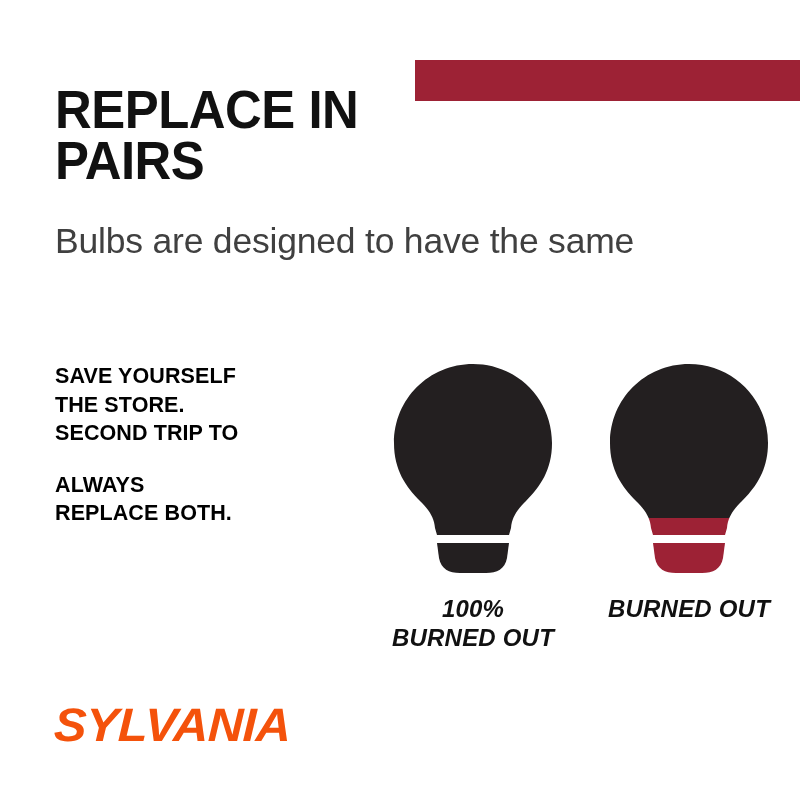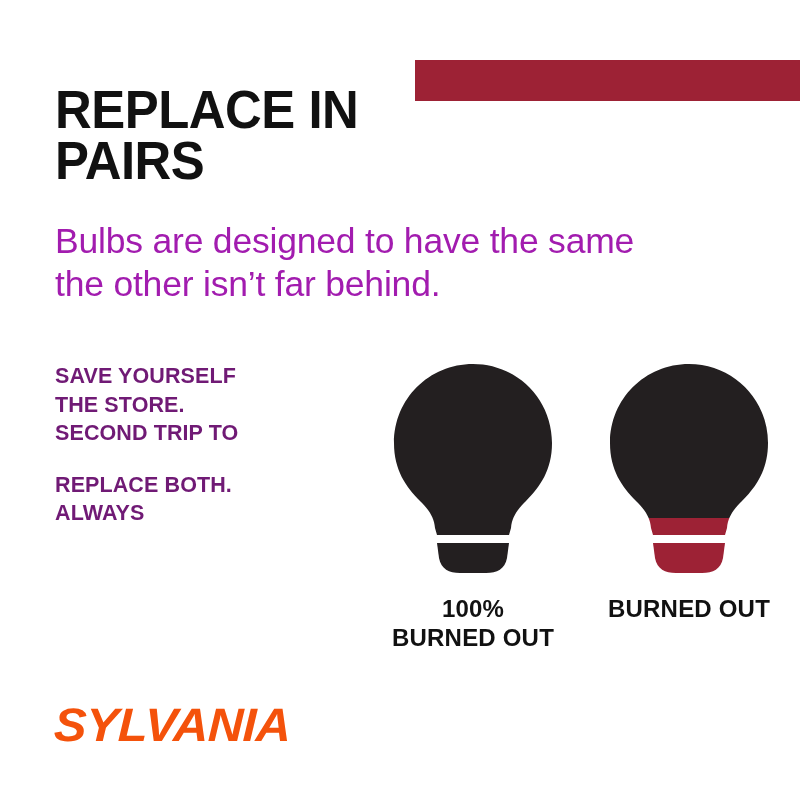--- a/index.html
+++ b/index.html
@@ -48,51 +48,52 @@
 
   
   .subcopy {
     position: absolute;
     left: 55px;
     top: 184px;
     width: 670px;
     font-size: 35.5px;
     line-height: 1.22;
     font-weight: normal;
-    color: #a21caf;
+    color: #404040;
     letter-spacing: -0.2px;
   }
   .subcopy .sc-line { display: block; white-space: nowrap; }
 
   
   .callouts {
     position: absolute;
     left: 55px;
     top: 362px;
     width: 300px;
   }
   .callout-block {
     font-size: 21.5px;
     line-height: 1.33;
     font-weight: bold;
-    color: #701a75;
+    color: #000000;
     text-transform: uppercase;
     letter-spacing: 0.1px;
   }
   .callout-block + .callout-block { margin-top: 23px; }
   .callout-block .co-line { display: block; white-space: nowrap; }
 
   
   .bulbs {
     position: absolute;
     left: 0;
     top: 0;
     width: 800px;
     height: 800px;
     pointer-events: none;
+    font-style: italic;
   }
   .bulb-figure {
     position: absolute;
     top: 362px;
     width: 200px;
     height: 300px;
   }
   .bulb-figure.bulb-left  { left: 373px; }
   .bulb-figure.bulb-right { left: 589px; }
   .bulb-svg {
@@ -138,32 +139,31 @@
 
   <div class="accent-bar"></div>
 
   <h1 class="headline">
     <span class="hl-line">REPLACE IN</span>
     <span class="hl-line">PAIRS</span>
   </h1>
 
   <p class="subcopy">
     <span class="sc-line">Bulbs are designed to have the same</span>
-    <span class="sc-line">the other isn’t far behind.</span>
   </p>
 
   <div class="callouts">
     <div class="callout-block">
       <span class="co-line">SAVE YOURSELF</span>
       <span class="co-line">THE STORE.</span>
       <span class="co-line">SECOND TRIP TO</span>
     </div>
     <div class="callout-block">
+      <span class="co-line">ALWAYS</span>
       <span class="co-line">REPLACE BOTH.</span>
-      <span class="co-line">ALWAYS</span>
     </div>
   </div>
 
   <div class="bulbs">
 
     <div class="bulb-figure bulb-left">
       <svg class="bulb-svg" viewBox="0 0 200 215">
 
         <path d="M100 2
                  C 56 2, 21 37, 21 81

